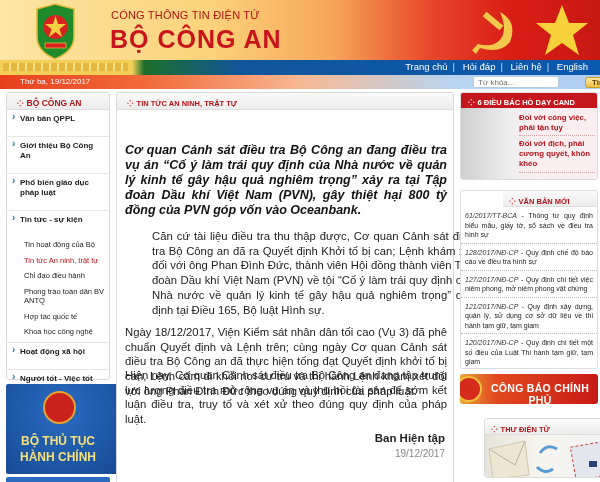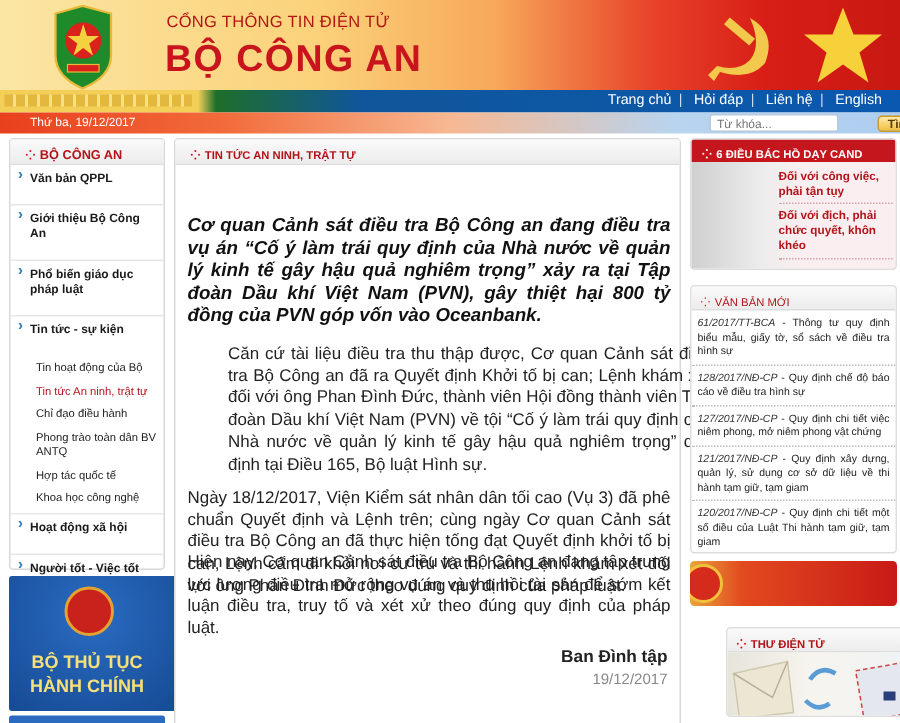--- a/index.html
+++ b/index.html
@@ -40,21 +40,21 @@
 .p{position:absolute;left:8px;width:322px;font-size:11.3px;color:#222;line-height:14.7px;text-align:justify;}
 .author{position:absolute;right:8px;top:339px;font-size:11.5px;font-weight:bold;color:#222;}
 .pubdate{position:absolute;right:8px;top:355px;font-size:10px;color:#888;}
 
 .rbox1{position:absolute;left:460px;top:92px;width:138px;height:88px;border:1px solid #ddd;border-radius:3px;overflow:hidden;background:linear-gradient(90deg,#cfcfcf 0%,#ededed 35%,#fbeef0 55%,#fbeef0 100%);}
 .rbox1 .hd{height:15px;background:#c4161c;color:#fff;font-size:7.5px;font-weight:bold;padding:3px 0 0 7px;}
 .rbox1 .hd .dots{color:#fff;}
 .bac-item{position:absolute;left:58px;width:76px;font-size:7.8px;font-weight:bold;color:#b3141a;line-height:10px;}
 .bac-sep{position:absolute;left:58px;width:76px;border-top:1px dotted #cfa6a6;}
 .rbox2{position:absolute;left:460px;top:190px;width:138px;height:179px;border:1px solid #ddd;border-radius:3px;background:#fff;overflow:hidden;}
-.rbox2 .hd{height:16px;background:linear-gradient(#fafafa,#ececec);border-bottom:1px solid #ddd;font-size:7.5px;font-weight:normal;color:#b3141a;padding:4px 0 0 6px;}
+.rbox2 .hd{height:16px;background:linear-gradient(#fafafa,#ececec);border-bottom:1px solid #ddd;font-size:7.5px;font-weight:bold;color:#b3141a;padding:4px 0 0 6px;margin-left:42px;}
 .doc{font-size:7px;color:#222;padding:4px 4px 3px 4px;line-height:9.5px;border-bottom:1px dotted #bbb;text-align:justify;}
 .doc i{color:#333;}
 .cbcp{position:absolute;left:460px;top:374px;width:138px;height:30px;background:linear-gradient(90deg,#e9a43a 0%,#e24a1f 25%,#c81a16 100%);border-radius:3px;overflow:hidden;}
 .cbcp .seal{position:absolute;left:-4px;top:2px;width:26px;height:26px;border-radius:50%;background:#d42b1c;border:2px solid #f0c23b;}
 .cbcp .t{position:absolute;left:24px;top:8px;width:112px;text-align:center;color:#fff;font-size:10.5px;font-weight:bold;letter-spacing:0.3px;}
 .rbox3{position:absolute;left:484px;top:418px;width:138px;height:60px;border:1px solid #ddd;border-radius:3px;background:#fff;overflow:hidden;}
 .rbox3 .hd{height:16px;background:linear-gradient(#fafafa,#ececec);border-bottom:1px solid #ddd;font-size:7.5px;font-weight:bold;color:#b3141a;padding:4px 0 0 6px;}
 .mailimg{position:absolute;left:0;top:16px;width:138px;height:44px;background:linear-gradient(90deg,#e7e4da 0%,#f6f4ee 40%,#eef2f6 100%);}
 </style>
 </head>
@@ -113,44 +113,45 @@
   <div class="t" style="top:66px;">HÀNH CHÍNH</div>
 </div>
 <div class="banner2"></div>
 
 <div class="midbox">
   <div class="hd"><span class="dots">⁘</span><span>TIN TỨC AN NINH, TRẬT TỰ</span></div>
   <div class="sapo">Cơ quan Cảnh sát điều tra Bộ Công an đang điều tra vụ án “Cố ý làm trái quy định của Nhà nước về quản lý kinh tế gây hậu quả nghiêm trọng” xảy ra tại Tập đoàn Dầu khí Việt Nam (PVN), gây thiệt hại 800 tỷ đồng của PVN góp vốn vào Oceanbank.</div>
   <div class="p" style="top:136px;margin-left:27px;">Căn cứ tài liệu điều tra thu thập được, Cơ quan Cảnh sát điều tra Bộ Công an đã ra Quyết định Khởi tố bị can; Lệnh khám xét đối với ông Phan Đình Đức, thành viên Hội đồng thành viên Tập đoàn Dầu khí Việt Nam (PVN) về tội “Cố ý làm trái quy định của Nhà nước về quản lý kinh tế gây hậu quả nghiêm trọng” quy định tại Điều 165, Bộ luật Hình sự.</div>
   <div class="p" style="top:232px;">Ngày 18/12/2017, Viện Kiểm sát nhân dân tối cao (Vụ 3) đã phê chuẩn Quyết định và Lệnh trên; cùng ngày Cơ quan Cảnh sát điều tra Bộ Công an đã thực hiện tống đạt Quyết định khởi tố bị can, Lệnh cấm đi khỏi nơi cư trú và thi hành Lệnh khám xét đối với ông Phan Đình Đức theo đúng quy định của pháp luật.</div>
   <div class="p" style="top:275px;">Hiện nay, Cơ quan Cảnh sát điều tra Bộ Công an đang tập trung lực lượng điều tra mở rộng vụ án và thu hồi tài sản để sớm kết luận điều tra, truy tố và xét xử theo đúng quy định của pháp luật.</div>
-  <div class="author">Ban Đình tập</div>
+  <div class="author">Ban Hiện tập</div>
   <div class="pubdate">19/12/2017</div>
 </div>
 
 <div class="rbox1">
   <div class="hd"><span class="dots">⁘</span><span>6 ĐIỀU BÁC HỒ DẠY CAND</span></div>
   <div class="bac-item" style="top:20px;">Đối với công việc, phải tận tụy</div>
   <div class="bac-sep" style="top:42px;"></div>
-  <div class="bac-item" style="top:46px;">Đối với địch, phải chức quyết, khôn khéo</div>
+  <div class="bac-item" style="top:46px;">Đối với địch, phải cương quyết, khôn khéo</div>
   <div class="bac-sep" style="top:79px;"></div>
 </div>
 
 <div class="rbox2">
   <div class="hd"><span class="dots">⁘</span><span>VĂN BẢN MỚI</span></div>
   <div class="doc"><i>61/2017/TT-BCA</i><span> - Thông tư quy định biểu mẫu, giấy tờ, sổ sách về điều tra hình sự</span></div>
   <div class="doc"><i>128/2017/NĐ-CP</i><span> - Quy định chế độ báo cáo về điều tra hình sự</span></div>
   <div class="doc"><i>127/2017/NĐ-CP</i><span> - Quy định chi tiết việc niêm phong, mở niêm phong vật chứng</span></div>
   <div class="doc"><i>121/2017/NĐ-CP</i><span> - Quy định xây dựng, quản lý, sử dụng cơ sở dữ liệu về thi hành tạm giữ, tạm giam</span></div>
   <div class="doc" style="border-bottom:none;"><i>120/2017/NĐ-CP</i><span> - Quy định chi tiết một số điều của Luật Thi hành tạm giữ, tạm giam</span></div>
 
 </div>
 
 <div class="cbcp">
   <div class="seal"></div>
+  <div class="t">CÔNG BÁO CHÍNH PHỦ</div>
 </div>
 
 <div class="rbox3">
   <div class="hd"><span class="dots">⁘</span><span>THƯ ĐIỆN TỬ</span></div>
   <div class="mailimg">
     <svg width="138" height="44" viewBox="0 0 138 44">
       <polygon points="4,14 40,6 44,40 8,44" fill="#ece6d2" stroke="#cfc8b0"></polygon>
       <polyline points="4,14 30,30 40,6" fill="none" stroke="#b8b09a"></polyline>
       <path d="M55 18 Q62 8 72 14" stroke="#5a9bd6" stroke-width="3" fill="none"></path>
       <path d="M68 34 Q60 40 52 32" stroke="#5a9bd6" stroke-width="3" fill="none"></path>

